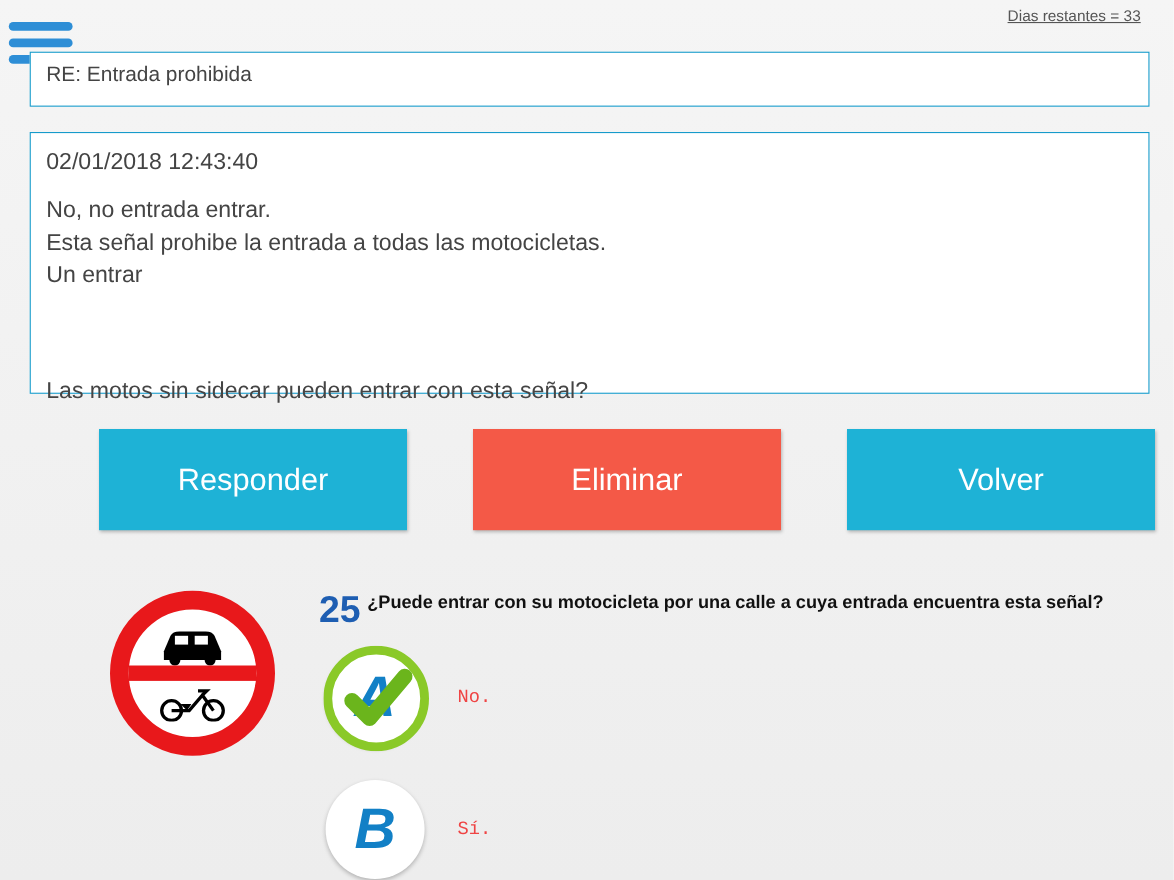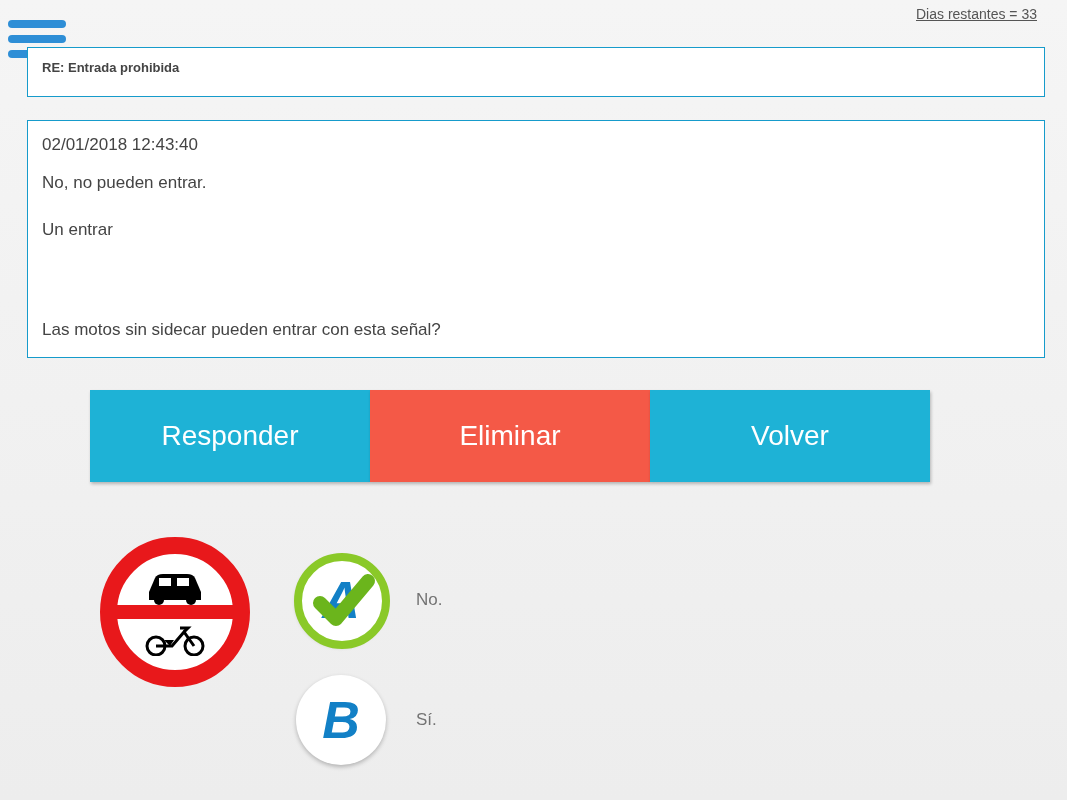--- a/index.html
+++ b/index.html
@@ -38,42 +38,43 @@
   .subject-box {
     position: absolute;
     top: 47px;
     left: 27px;
     right: 22px;
     border: 1px solid #169bcb;
     background: #fff;
     padding: 10px 14px;
     min-height: 50px;
   }
-  .subject-box span { color: #444; font-size: 13px; font-weight: bold; }
+  .subject-box span { color: #444; font-size: 19px; }
   .message-box {
     position: absolute;
     top: 120px;
     left: 27px;
     right: 22px;
     height: 238px;
     border: 1px solid #169bcb;
     background: #fff;
     padding: 12px 14px;
     color: #444;
-    font-size: 17px;
+    font-size: 21px;
     line-height: 1.4;
   }
   .message-box .ts { margin-bottom: 14px; display:block; }
   .message-box .question-part { margin-top: 76px; display:block; }
   .btn-row {
     position: absolute;
     top: 390px;
     left: 90px;
     right: 60px;
     display: flex;
+    gap: 60px;
   }
   .btn {
     flex: 0 0 280px;
     height: 92px;
     display: flex;
     align-items: center;
     justify-content: center;
     color: #fff;
     font-size: 28px;
     font-weight: 400;
@@ -136,41 +137,41 @@
     cursor: pointer;
   }
   .answer-letter.correct::after {
     content: '';
     position: absolute;
     left: 10px; top: 6px;
     width: 76px; height: 76px;
     background: none;
   }
   .check-svg { position: absolute; left: -2px; top: -2px; width: 96px; height: 96px; }
-  .answer-text { font-size: 17px; color: #737373; }
+  .answer-text { font-size: 17px; color: #ef4444; font-family: Liberation Mono, monospace; }
 </style>
 </head>
 <body>
 
 <div class="menu-icon">
   <div class="menu-bar"></div>
   <div class="menu-bar"></div>
   <div class="menu-bar"></div>
 </div>
 
 <div class="days-remaining">Dias restantes = 33</div>
 
 <div class="subject-box">
   <span>RE: Entrada prohibida</span>
 </div>
 
 <div class="message-box">
   <span class="ts">02/01/2018 12:43:40</span>
-  <span>No, no pueden entrar.</span><br>
-  <br>
+  <span>No, no entrada entrar.</span><br>
+  <span>Esta señal prohibe la entrada a todas las motocicletas.</span><br>
   <span>Un entrar</span>
   <span class="question-part">Las motos sin sidecar pueden entrar con esta señal?</span>
 </div>
 
 <div class="btn-row">
   <div class="btn btn-blue">Responder</div>
   <div class="btn btn-red">Eliminar</div>
   <div class="btn btn-blue">Volver</div>
 </div>
 
@@ -187,20 +188,24 @@
     <svg class="moto-icon" viewBox="0 0 62 34">
       <circle cx="12" cy="24" r="9" fill="none" stroke="#000" stroke-width="3"></circle>
       <circle cx="50" cy="24" r="9" fill="none" stroke="#000" stroke-width="3"></circle>
       <path d="M12 24 L28 24 L40 10 L50 24" fill="none" stroke="#000" stroke-width="3"></path>
       <path d="M36 6 L44 6 L40 10" fill="none" stroke="#000" stroke-width="3"></path>
       <path d="M20 18 L30 18 L26 24" fill="#000"></path>
     </svg>
   </div>
 
   <div class="q-right">
+    <div class="q-head">
+      <span class="q-num">25</span>
+      <span class="q-text">¿Puede entrar con su motocicleta por una calle a cuya entrada encuentra esta señal?</span>
+    </div>
     <div class="answers">
       <div class="answer-row">
         <div class="answer-letter correct">
           <span>A</span>
           <svg class="check-svg" viewBox="0 0 96 96">
             <circle cx="48" cy="48" r="44" fill="none" stroke="#8ac928" stroke-width="8"></circle>
             <path d="M26 50 L42 66 L74 28" fill="none" stroke="#6bb51c" stroke-width="14" stroke-linecap="round" stroke-linejoin="round"></path>
           </svg>
         </div>
         <span class="answer-text">No.</span>

